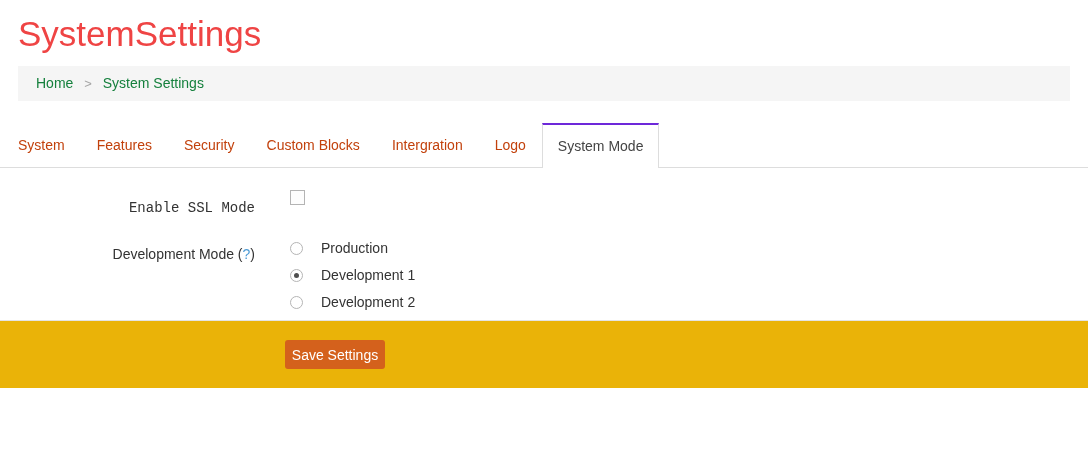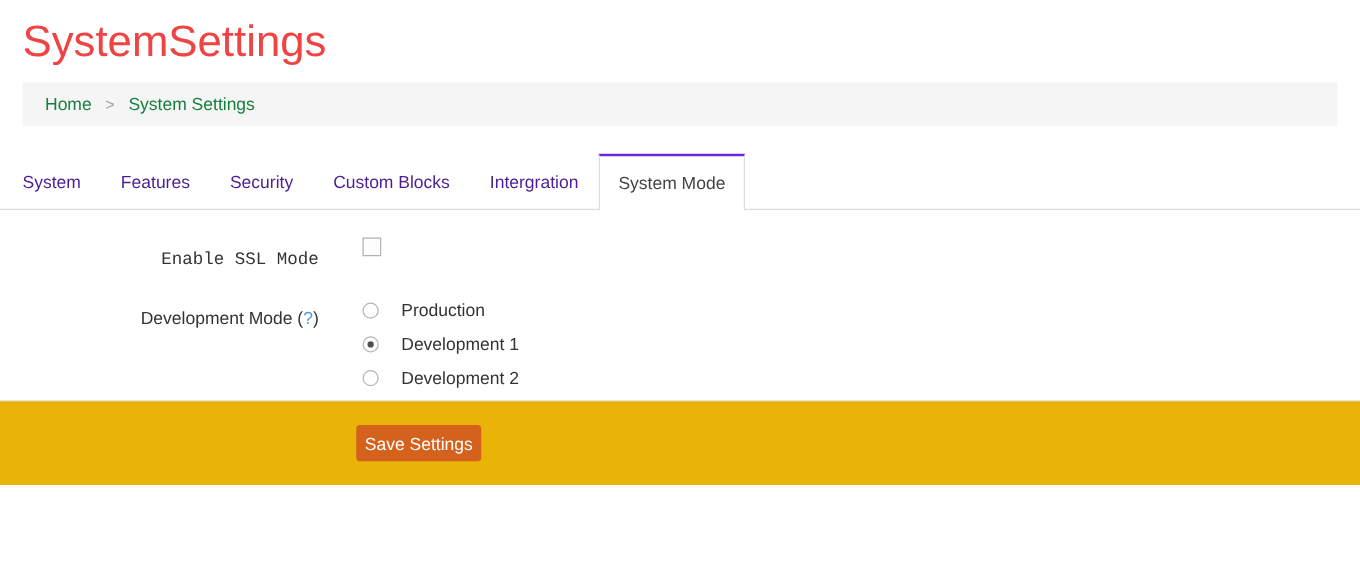--- a/index.html
+++ b/index.html
@@ -33,21 +33,21 @@
   .tabs {
     margin-top: 22px;
     height: 45px;
     border-bottom: 1px solid #ddd;
     display: flex; align-items: stretch;
     padding-left: 2px;
     position: relative;
   }
   .tab {
     font-size: 14px;
-    color: #4c1d95;
+    color: #c2410c;
     padding: 0 16px;
     line-height: 45px;
     cursor: pointer;
     white-space: nowrap;
   }
   .tab.active {
     color: #444;
     background: #fff;
     border: 1px solid #ddd;
     border-top: 2px solid #6d28d9;
@@ -120,20 +120,21 @@
     <span class="sep">&gt;</span>
     <span class="crumb">System Settings</span>
   </div>
 
   <div class="tabs" id="tab-bar">
       <div class="tab">System</div>
       <div class="tab">Features</div>
       <div class="tab">Security</div>
       <div class="tab">Custom Blocks</div>
       <div class="tab">Intergration</div>
+      <div class="tab">Logo</div>
       <div class="tab active">System Mode</div>
     </div>
 
   <div class="content">
 
     <div class="form-row row-ssl">
       <div class="form-label">Enable SSL Mode</div>
       <div class="form-control">
         <span class="checkbox"></span>
       </div>

